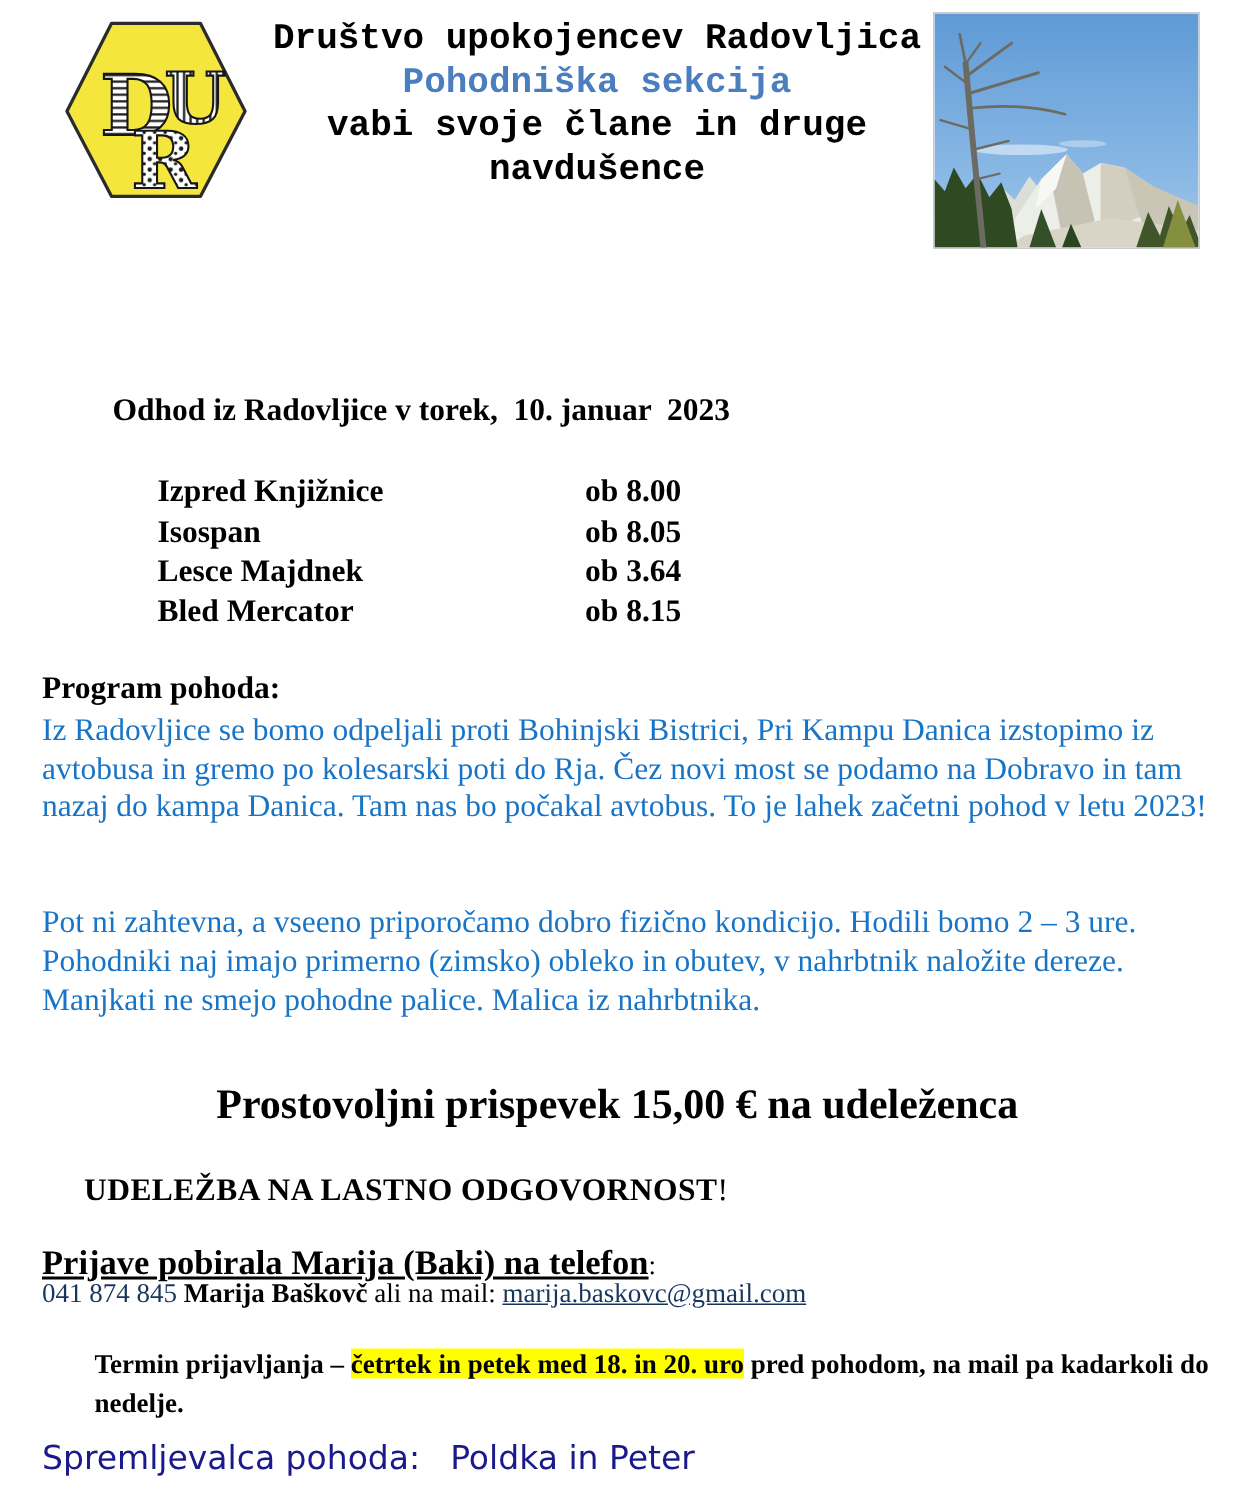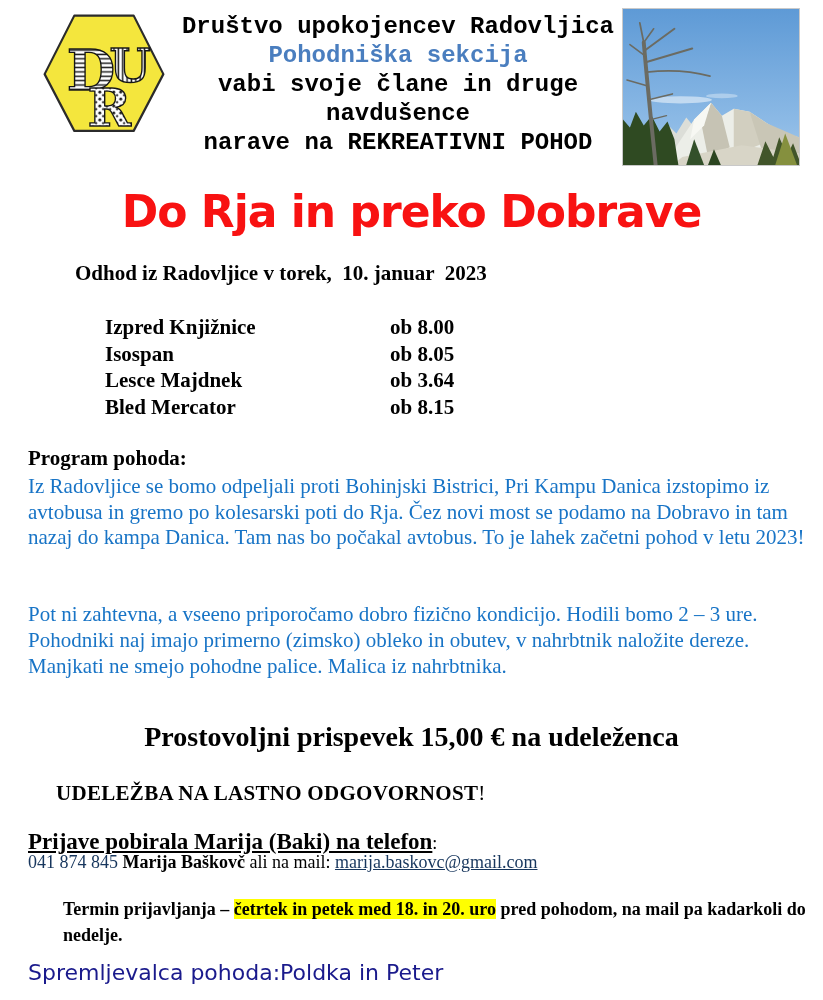--- a/index.html
+++ b/index.html
@@ -45,21 +45,21 @@
   .contact1 b{font-size:23px;text-decoration:underline;}
   .contact2{position:absolute;left:28px;top:852px;font-size:18px;}
   .navy{color:var(--phone-navy);}
   .email-link{color:var(--phone-navy);text-decoration:underline;cursor:pointer;}
   .termin{position:absolute;left:28px;top:896px;width:788px;font-size:18px;font-weight:bold;line-height:26px;margin-left:35px;}
   .hl{background:var(--highlight-yellow);}
   .footer{
     position:absolute;left:28px;top:960px;font-size:22px;
     font-family:"DejaVu Sans",sans-serif;color:var(--footer-navy);
   }
-  .footer .names{margin-left:0;}
+  .footer .names{margin-left:20px;}
 </style>
 </head>
 <body>
 
 <div class="page">
 
   <div class="logo">
     <svg viewBox="0 0 142 138">
       <defs>
         <pattern id="pl" width="5" height="5" patternUnits="userSpaceOnUse">
@@ -80,21 +80,20 @@
       <text x="56" y="88" text-anchor="middle" font-family="DejaVu Serif, serif" font-weight="bold" font-size="64" fill="url(#pl)" stroke="#161616" stroke-width="1.6">D</text>
       <text x="101" y="79" text-anchor="middle" font-family="DejaVu Serif, serif" font-weight="bold" font-size="54" fill="url(#pr)" stroke="#161616" stroke-width="1.6">U</text>
       <text x="77" y="129" text-anchor="middle" font-family="DejaVu Serif, serif" font-weight="bold" font-size="60" fill="url(#ps)" stroke="#161616" stroke-width="1.6">R</text>
     </svg>
   </div>
 
   <div class="header-text">
     <div>Društvo upokojencev Radovljica</div>
     <div class="blue">Pohodniška sekcija</div>
     <div>vabi svoje člane in druge navdušence</div>
-    <div>narave na REKREATIVNI POHOD</div>
   </div>
 
   <div class="photo">
     <svg viewBox="0 0 178 158" preserveAspectRatio="none">
       <defs>
         <linearGradient id="sky" x1="0" y1="0" x2="0" y2="1">
           <stop offset="0" stop-color="#5e9ad6"></stop>
           <stop offset="0.75" stop-color="#8ebbe6"></stop>
           <stop offset="1" stop-color="#a9cbea"></stop>
         </linearGradient>
@@ -128,21 +127,20 @@
         <path d="M23,48 L7,36" stroke-width="1.6"></path>
         <path d="M25,78 L4,72" stroke-width="1.6"></path>
         <path d="M26,92 L50,86" stroke-width="1.6"></path>
         <path d="M21,34 L17,14" stroke-width="1.8"></path>
         <path d="M21,34 L31,20" stroke-width="1.6"></path>
         <path d="M28,112 L44,108" stroke-width="1.4"></path>
       </g>
     </svg>
   </div>
 
-  <div class="title">Do Rja in preko Dobrave</div>
 
   <div class="odhod">Odhod iz Radovljice v torek,  10. januar  2023</div>
 
   <div class="schedule">
     <div class="row">
       <span class="place">Izpred Knjižnice</span>
       <span class="time">ob 8.00</span>
     </div>
     <div class="row">
       <span class="place">Isospan</span>

